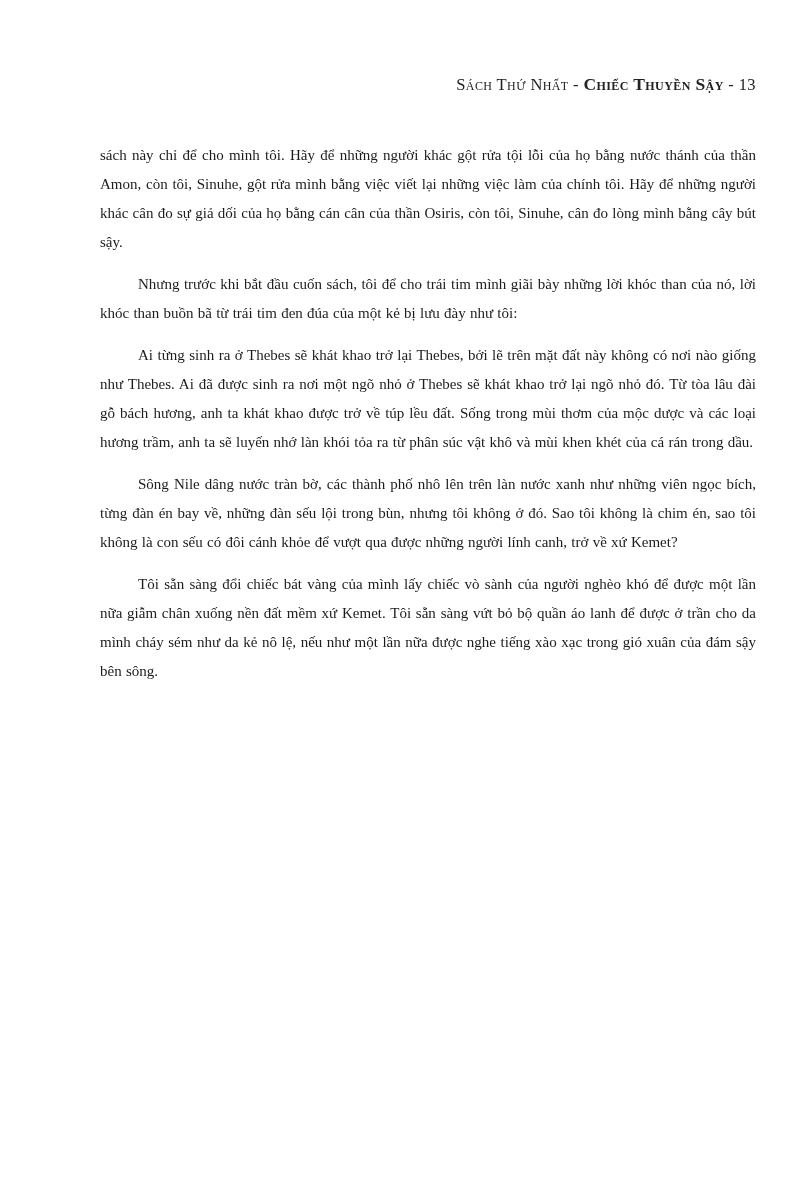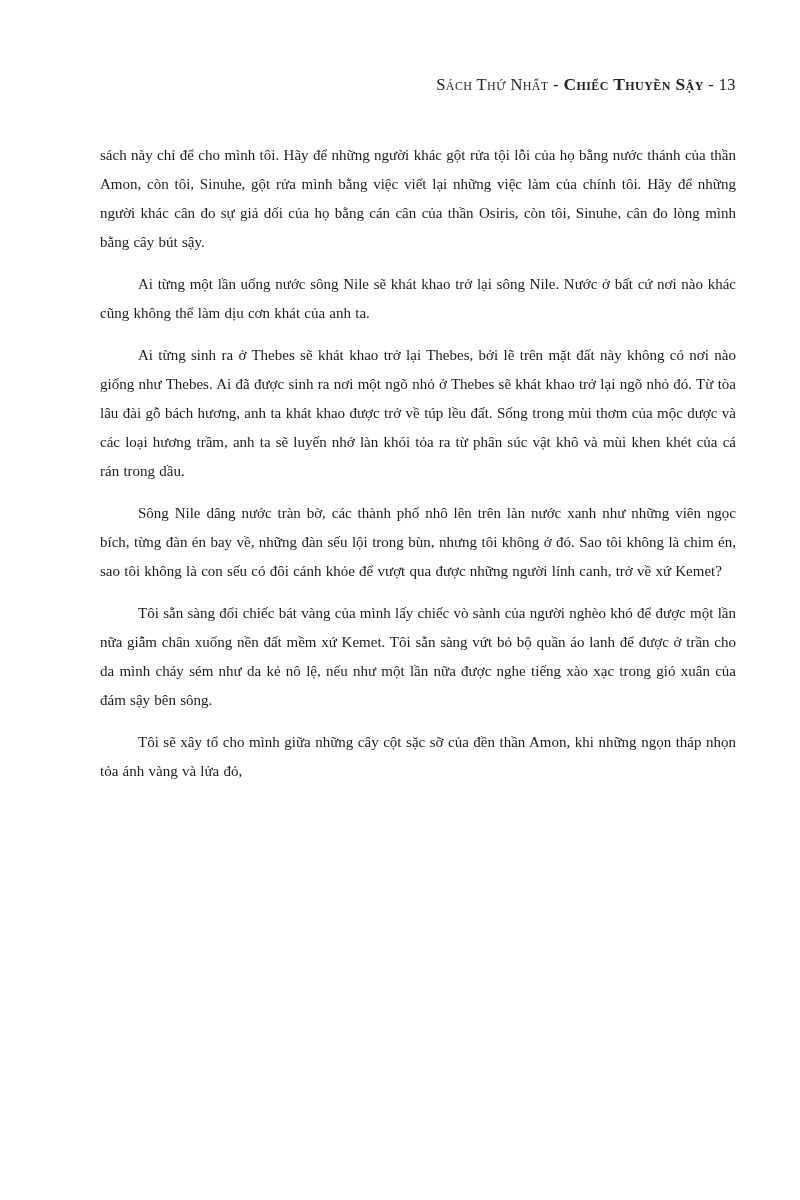--- a/index.html
+++ b/index.html
@@ -11,21 +11,21 @@
     width: 800px;
     height: 1200px;
     overflow: hidden;
     color: #1c1c1c;
     font-family: "Liberation Serif", "DejaVu Serif", serif;
   }
   .page {
     box-sizing: border-box;
     width: 800px;
     height: 1072px;
-    padding: 74px 64px 0 100px;
+    padding: 74px 44px 0 100px;
   }
   .running-head {
     text-align: right;
     font-size: 16.5px;
     letter-spacing: 0.4px;
     font-variant: small-caps;
     color: #222222;
     margin: 0 0 46px 0;
     white-space: pre;
   }
@@ -47,20 +47,19 @@
 </style>
 </head>
 <body>
 
 <div class="page">
 
   <div class="running-head"><span>Sách Thứ Nhất - </span><span class="head-title">Chiếc Thuyền Sậy</span><span> - </span><span>13</span></div>
 
   <div class="body-text">
     <p class="first">sách này chỉ để cho mình tôi. Hãy để những người khác gột rửa tội lỗi của họ bằng nước thánh của thần Amon, còn tôi, Sinuhe, gột rửa mình bằng việc viết lại những việc làm của chính tôi. Hãy để những người khác cân đo sự giả dối của họ bằng cán cân của thần Osiris, còn tôi, Sinuhe, cân đo lòng mình bằng cây bút sậy.</p>
-    <p>Ai từng một lần uống nước sông Nile sẽ khát khao trở lại sông Nile. Nước ở bất cứ nơi nào khác cũng không thể làm dịu cơn khát của anh ta.</p>
+    <p>Nhưng trước khi bắt đầu cuốn sách, tôi để cho trái tim mình giãi bày những lời khóc than của nó, lời khóc than buồn bã từ trái tim đen đúa của một kẻ bị lưu đày như tôi:</p>
     <p>Ai từng sinh ra ở Thebes sẽ khát khao trở lại Thebes, bởi lẽ trên mặt đất này không có nơi nào giống như Thebes. Ai đã được sinh ra nơi một ngõ nhỏ ở Thebes sẽ khát khao trở lại ngõ nhỏ đó. Từ tòa lâu đài gỗ bách hương, anh ta khát khao được trở về túp lều đất. Sống trong mùi thơm của mộc dược và các loại hương trầm, anh ta sẽ luyến nhớ làn khói tỏa ra từ phân súc vật khô và mùi khen khét của cá rán trong dầu.</p>
     <p>Sông Nile dâng nước tràn bờ, các thành phố nhô lên trên làn nước xanh như những viên ngọc bích, từng đàn én bay về, những đàn sếu lội trong bùn, nhưng tôi không ở đó. Sao tôi không là chim én, sao tôi không là con sếu có đôi cánh khỏe để vượt qua được những người lính canh, trở về xứ Kemet?</p>
     <p>Tôi sẵn sàng đổi chiếc bát vàng của mình lấy chiếc vò sành của người nghèo khó để được một lần nữa giẫm chân xuống nền đất mềm xứ Kemet. Tôi sẵn sàng vứt bỏ bộ quần áo lanh để được ở trần cho da mình cháy sém như da kẻ nô lệ, nếu như một lần nữa được nghe tiếng xào xạc trong gió xuân của đám sậy bên sông.</p>
-    <p>Tôi sẽ xây tổ cho mình giữa những cây cột sặc sỡ của đền thần Amon, khi những ngọn tháp nhọn tỏa ánh vàng và lửa đỏ,</p>
   </div>
 
 </div>
 
 </body></html>

